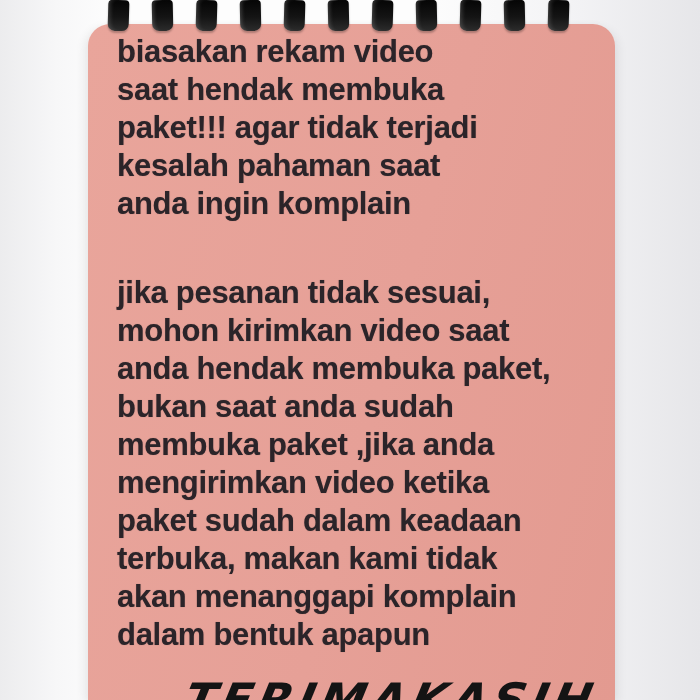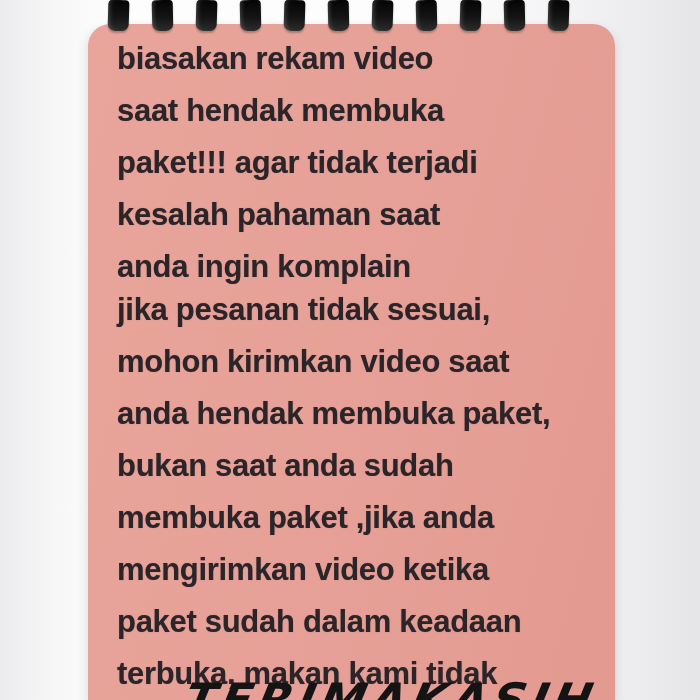--- a/index.html
+++ b/index.html
@@ -49,28 +49,28 @@
   }
   .spiral-loop:nth-child(odd)  { transform: rotate(1.6deg); }
   .spiral-loop:nth-child(even) { transform: rotate(-1.2deg); }
 
   .notice {
     position: absolute;
     white-space: pre-line;
     font-family: "Liberation Sans", "DejaVu Sans", sans-serif;
     font-weight: 600;
     font-size: 31px;
-    line-height: 52px;
+    line-height: 38px;
     letter-spacing: -0.3px;
     color: #2b2429;
     z-index: 2;
     text-shadow: 0 0 1px rgba(43,36,41,0.35);
   }
   .notice-1 { left: 117px; top: 33px; }
-  .notice-2 { left: 117px; top: 284px; }
+  .notice-2 { left: 117px; top: 274px; }
 
   .thank-you {
     position: absolute;
     left: 185px;
     top: 673px; 
     font-family: "DejaVu Sans", sans-serif;
     font-style: italic;
     font-weight: 700;
     font-size: 46px;
     letter-spacing: 5px;

